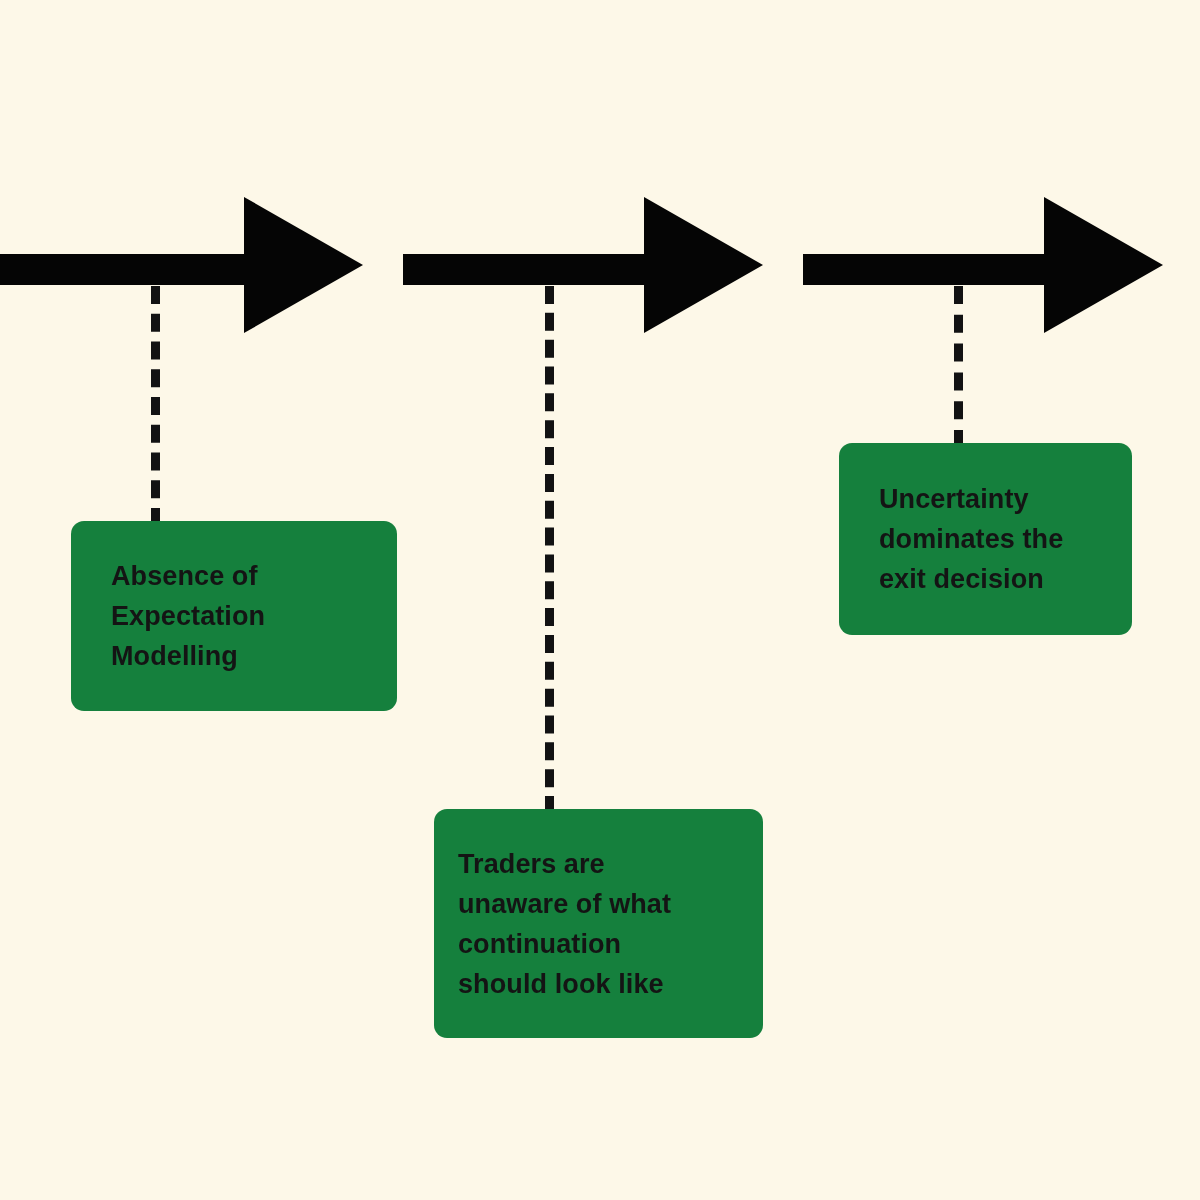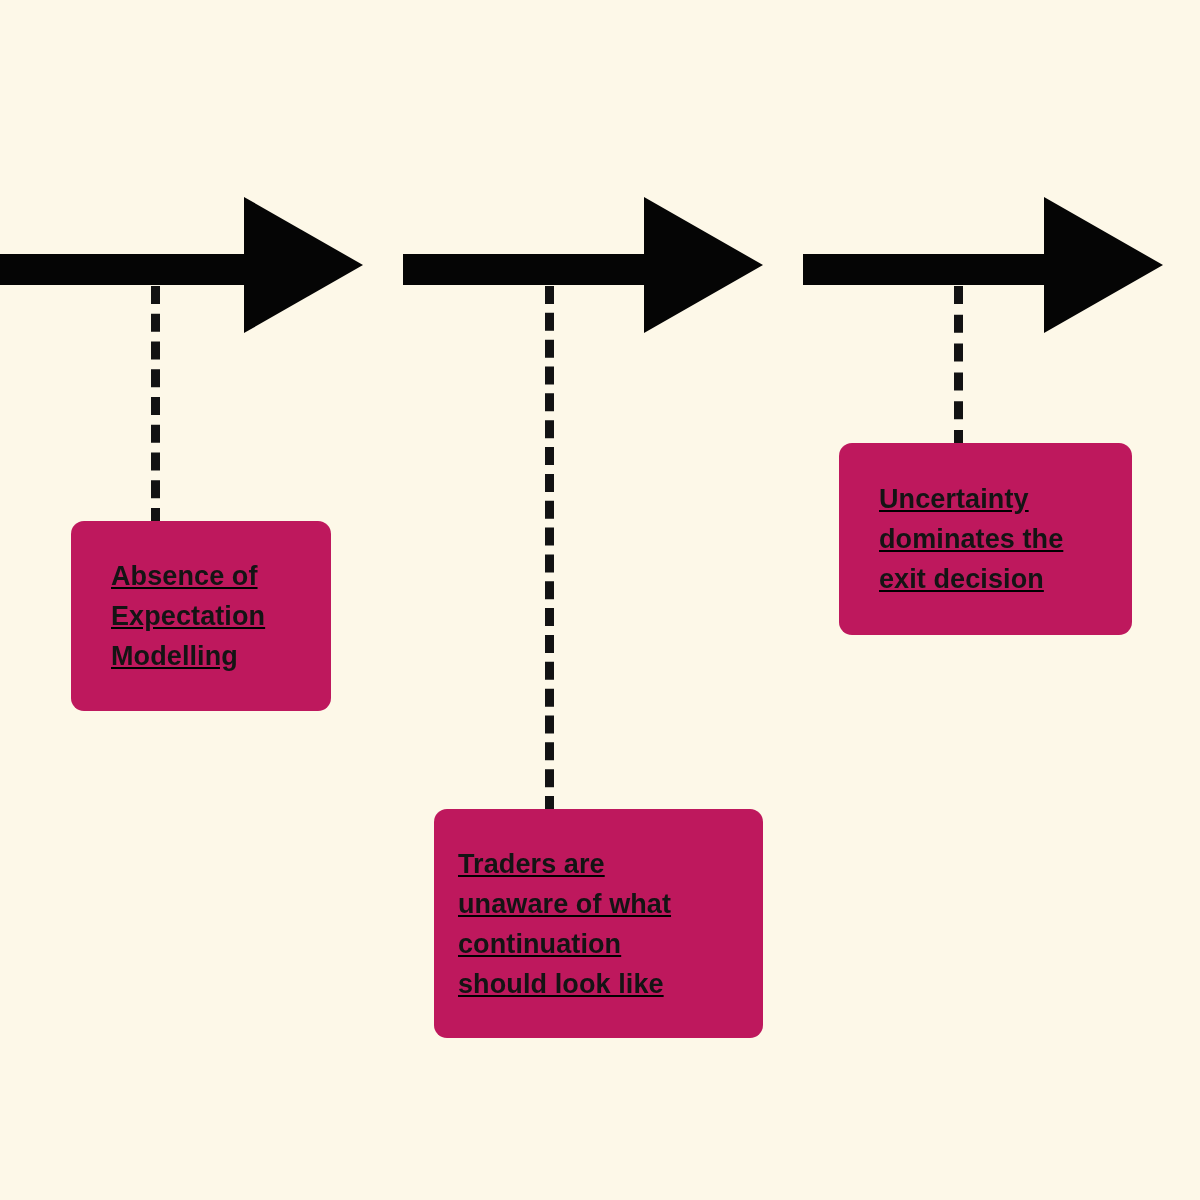--- a/index.html
+++ b/index.html
@@ -44,38 +44,37 @@
   
   .connector {
     position: absolute;
     width: 0;
     border-left: 9px dashed #121212;
   }
 
   
   .callout {
     position: absolute;
-    background: #be185d;
+    background: #15803d;
     border-radius: 13px;
     box-sizing: border-box;
     display: flex;
     align-items: center;
-    text-decoration: underline;
   }
   .callout-text {
     font-size: 27px;
     line-height: 40px;
     color: #141414;
     font-weight: 700;
     letter-spacing: 0.1px;
     white-space: pre-line;
   }
 
   
-  #callout-1 { left: 71px;  top: 521px; width: 260px; height: 190px; padding: 0 0 0 40px; }
+  #callout-1 { left: 71px;  top: 521px; width: 326px; height: 190px; padding: 0 0 0 40px; }
   #callout-1 .callout-text { font-weight: 700; }
   
   #callout-2 { left: 434px; top: 809px; width: 329px; height: 229px; padding: 0 0 0 24px; }
   
   #callout-3 { left: 839px; top: 443px; width: 293px; height: 192px; padding: 0 0 0 40px; }
 
   
   #arrow-1 { left: -40px;  top: 197px; width: 403px; }
   #arrow-1 .arrow-shaft { width: 284px; }
   #arrow-1 .arrow-head  { left: 284px; }

